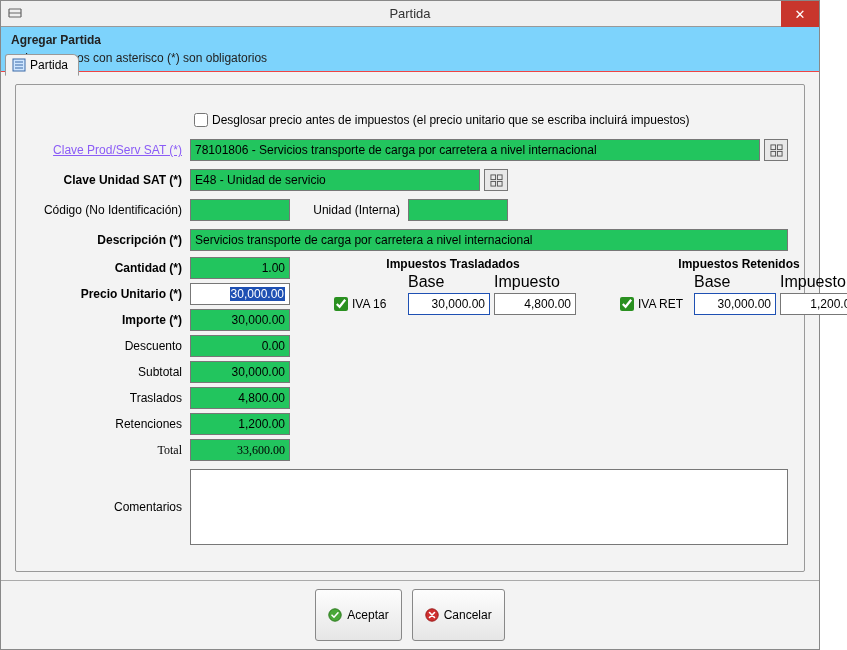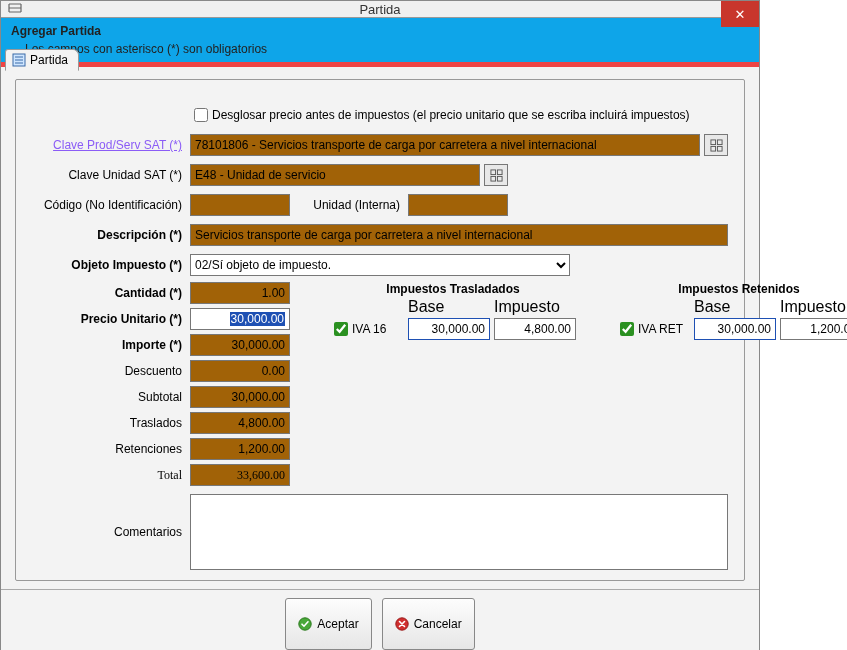--- a/index.html
+++ b/index.html
@@ -3,21 +3,21 @@
 <meta charset="utf-8">
 <style>
 * { box-sizing: border-box; }
 body {
   margin: 0;
   font-family: Tahoma, Arial, sans-serif;
   font-size: 12px;
   background: #fff;
 }
 .window {
-  width: 760px;
+  width: 820px;
   height: 650px;
   border: 1px solid #888;
   background: #f3f3f3;
   position: relative;
   display: flex;
   flex-direction: column;
 }
 .titlebar {
   height: 26px;
   background: #f0f0f0;
@@ -47,22 +47,22 @@
   height: 26px;
   background: #c8362c;
   display:flex;
   align-items:center;
   justify-content:center;
   cursor:pointer;
 }
 .titlebar .close-btn span { color:#fff; font-size:13px; }
 .header-band {
   padding: 6px 10px 6px 10px;
-  border-bottom: 5px solid #ef4444;
-  background: #0ea5e9;
+  border-bottom: 1px solid #ef4444;
+  background: #7dd3fc;
 }
 .header-band .heading {
   font-weight: bold;
   color:#222;
 }
 .header-band .subtitle {
   margin-left: 14px;
   margin-top: 4px;
   color:#222;
 }
@@ -109,21 +109,21 @@
 }
 .lbl {
   width: 158px;
   text-align: right;
   padding-right: 8px;
 }
 .lbl a { color: #8b5cf6; text-decoration: underline; }
 input[type="text"].textfield, .textfield {
   height: 22px;
   border: 1px solid #777;
-  background:#a16207;
+  background:#22c55e;
   padding: 2px 4px;
   font-size: 12px;
   font-family: inherit;
 }
 .textfield.readonly { background:#ebebeb; text-align:right; }
 .numfield { width: 100px; text-align:right; }
 .long-field { flex:1; }
 .medium-field { width: 290px; }
 .small-field { width: 100px; }
 .select-wrap {
@@ -277,21 +277,21 @@
             <svg viewBox="0 0 14 14">
                 <rect x="1" y="1" width="5" height="5" fill="none" stroke="#555"></rect>
                 <rect x="8" y="1" width="5" height="5" fill="none" stroke="#555"></rect>
                 <rect x="1" y="8" width="5" height="5" fill="none" stroke="#555"></rect>
                 <rect x="8" y="8" width="5" height="5" fill="none" stroke="#555"></rect>
               </svg>
           </div>
         </div>
 
         <div class="form-row">
-          <div class="lbl" style="font-weight:normal;">Clave Unidad SAT (*)</div>
+          <div class="lbl" style="font-weight:bold;">Clave Unidad SAT (*)</div>
           <input type="text" class="textfield medium-field" value="E48 - Unidad de servicio" style="">
           <div class="btn-lookup">
             <svg viewBox="0 0 14 14">
                 <rect x="1" y="1" width="5" height="5" fill="none" stroke="#555"></rect>
                 <rect x="8" y="1" width="5" height="5" fill="none" stroke="#555"></rect>
                 <rect x="1" y="8" width="5" height="5" fill="none" stroke="#555"></rect>
                 <rect x="8" y="8" width="5" height="5" fill="none" stroke="#555"></rect>
               </svg>
           </div>
         </div>
@@ -301,28 +301,20 @@
           <input type="text" class="textfield small-field" value="" style="">
           <div style="width:118px; text-align:right; padding-right:8px;">Unidad (Interna)</div>
           <input type="text" class="textfield small-field" value="" style="">
         </div>
 
         <div class="form-row">
           <div class="lbl" style="font-weight:bold;">Descripción (*)</div>
           <input type="text" class="textfield long-field" value="Servicios transporte de carga por carretera a nivel internacional" style="">
         </div>
 
-        <div class="form-row">
-          <div class="lbl" style="font-weight:bold;">Objeto Impuesto (*)</div>
-          <div class="select-wrap">
-            <select>
-              <option>02/Sí objeto de impuesto.</option>
-            </select>
-          </div>
-        </div>
 
         <div class="form-row" style="align-items:flex-start;">
           <div style="display:flex; flex-direction:column; gap:4px;">
             <div style="display:flex; align-items:center;">
               <div class="lbl" style="font-weight:bold;">Cantidad (*)</div>
               <input type="text" class="textfield numfield" value="1.00" style="">
             </div>
             <div style="display:flex; align-items:center;justify-content:space-between;">
               <div class="lbl" style="font-weight:bold;">Precio Unitario (*)</div>
               <div class="numfield-wrap highlight-field">

